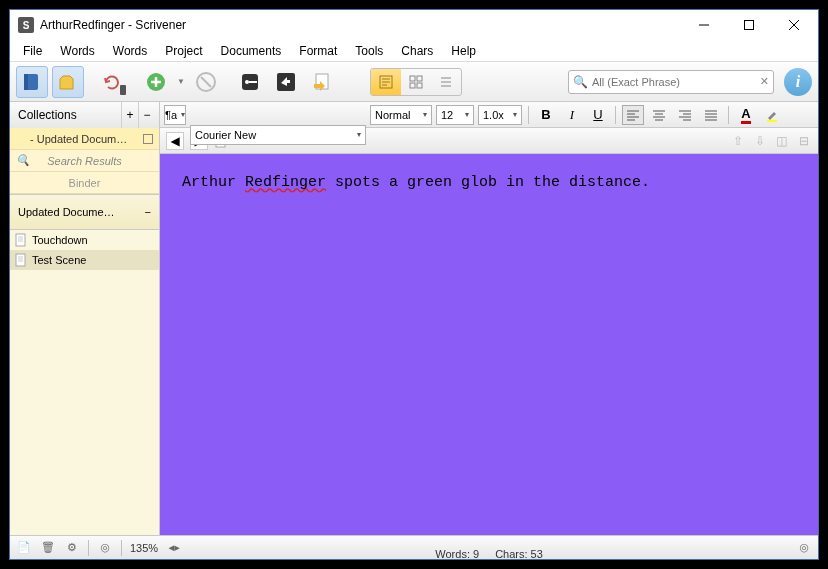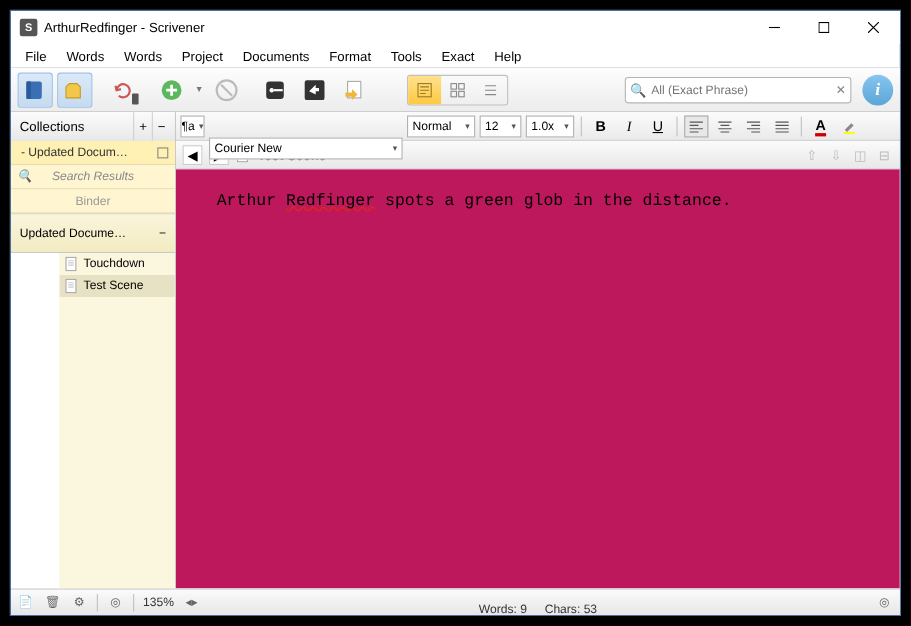--- a/index.html
+++ b/index.html
@@ -30,37 +30,37 @@
 .fsel { height: 20px; border: 1px solid #b0b0b0; background: #fff; display: flex; align-items: center; padding: 0 4px; font-size: 11px; position:relative;}
 .fsel .dd { margin-left:4px; font-size:8px; color:#555;}
 .fbtn { width:22px;height:20px; border:1px solid transparent; display:flex;align-items:center;justify-content:center; font-size:13px;}
 .fbtn.pressed{ border-color:#aaa; background:#e8e8e8;}
 .fsep{ width:1px;height:18px;background:#c0c0c0; margin:0 2px;}
 .body { flex:1; display:flex; overflow:hidden;}
 .leftcol { width: 150px; background: #fff; border-right: 1px solid #c9c9c9; display:flex; flex-direction:column;}
 .coll-hdr { height:26px; background:linear-gradient(#fbfbfb,#e8e8e8); border-bottom:1px solid #c9c9c9; display:flex; align-items:center; padding:0 6px; font-size:12px;}
 .coll-list{ background:#fff6d1; border-bottom:1px solid #c9c9c9;}
 .coll-row{ height:22px; display:flex; align-items:center; padding:0 6px; font-size:11px; justify-content:center; color:#333; border-bottom:1px solid #e8dfb0; position:relative;}
-.coll-row.ud{ background:#fff0b4; font-style:normal; justify-content:flex-start; padding-left:9px;}
+.coll-row.ud{ background:#fff0b4; font-style:normal; justify-content:flex-start; padding-left:20px;}
 .coll-row.ud .sq{ position:absolute; right:6px; width:10px;height:10px;border:1px solid #888;}
 .coll-row.sr{ color:#888; font-style:italic;}
 .coll-row.bi{ color:#999;}
 .coll-sub{ height:22px; background:linear-gradient(#faf5db,#f2ebc2); border-bottom:1px solid #c9c9c9; display:flex;align-items:center;padding:17px 8px;font-size:11px;}
 .coll-sub .sp{flex:1;}
-.binder{ flex:1; background:#fbf6de; overflow:auto;margin-left:44px;}
+.binder{ flex:1; background:#fbf6de; overflow:auto;}
 .brow{ height:20px; display:flex; align-items:center; padding:0 4px; font-size:11px; gap:4px;}
 .brow.sel{ background:#e8e2c4;}
 .brow .ficon{ width:14px;height:14px;}
 .editor-col{ flex:1; display:flex; flex-direction:column;}
 .docbar{ height:26px; background:linear-gradient(#fbfbfb,#e8e8e8); border-bottom:1px solid #c9c9c9; display:flex; align-items:center; padding:0 6px; gap:6px;}
 .docnav{ width:18px;height:18px; display:flex;align-items:center;justify-content:center;border:1px solid #ccc;background:#fff;}
 .doctitle{ font-weight:bold; font-size:12px;}
 .docbar .sp{flex:1;}
 .navicon{width:16px;height:16px;display:flex;align-items:center;justify-content:center;color:#bbb;}
-.editor{ flex:1; background:#be185d; padding:20px 37px; font-family:"Courier New",monospace; font-size:15px; color:#000; overflow:auto;}
+.editor{ flex:1; background:#8b5cf6; padding:20px 22px; font-family:"Courier New",monospace; font-size:15px; color:#000; overflow:auto;}
 .editor .wavy{ text-decoration: underline wavy #d22; text-decoration-skip-ink: none;}
 .statusbar{ height:24px; background:linear-gradient(#fbfbfb,#e6e6e6); border-top:1px solid #c9c9c9; display:flex; align-items:center; padding:0 6px; font-size:11px; color:#333; gap:8px;}
 .sicon{width:16px;height:16px;display:flex;align-items:center;justify-content:center;color:#666;}
 .vsep{width:1px;height:16px;background:#c0c0c0;}
 .mainstatus{ flex:1; display:flex; justify-content:center; gap:16px;margin-top:12px;}
 .colorstrip{width:4px;background:#ffe27a;}
 </style>
 </head>
 <body>
 
@@ -88,21 +88,21 @@
   </div>
 
   <div class="menubar">
     <div class="mitem">File</div>
     <div class="mitem">Words</div>
     <div class="mitem">Words</div>
     <div class="mitem">Project</div>
     <div class="mitem">Documents</div>
     <div class="mitem">Format</div>
     <div class="mitem">Tools</div>
-    <div class="mitem">Exact</div>
+    <div class="mitem">Chars</div>
     <div class="mitem">Help</div>
   </div>
 
   <div class="toolbar">
     <div class="tbtn active">
       <svg viewBox="0 0 22 22">
           <rect x="3" y="3" width="14" height="16" rx="2" fill="#3a6fb5"></rect>
           <rect x="3" y="3" width="4" height="16" fill="#2a5a99"></rect>
         </svg>
     </div>

